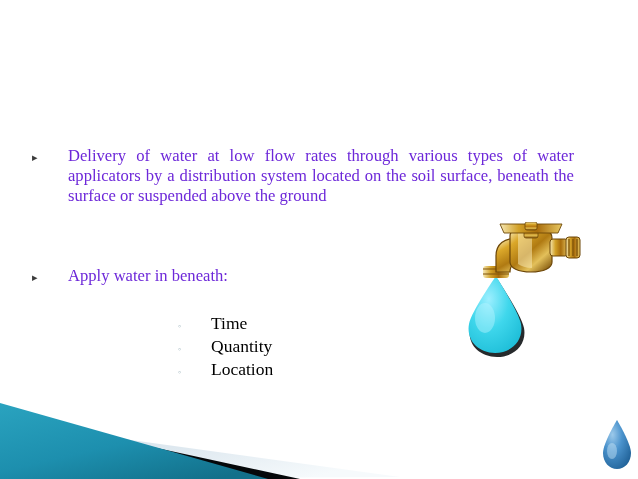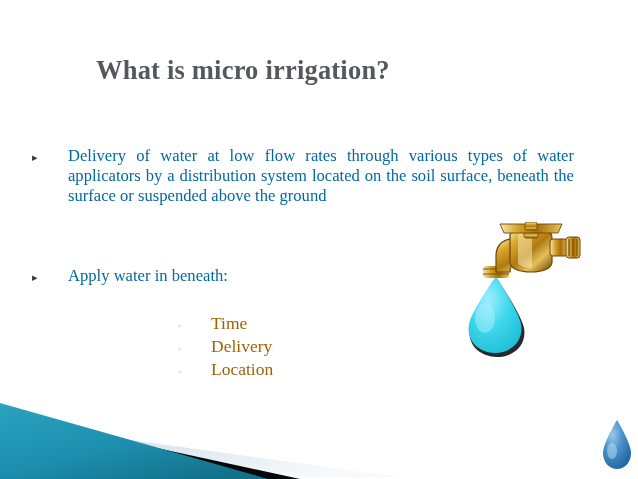--- a/index.html
+++ b/index.html
@@ -45,21 +45,21 @@
     font-size: 11px;
     line-height: 20px;
     text-align: left;
     padding-top: 1px;
   }
   .bullet-body {
     flex: 1 1 auto;
     font-family: "Liberation Serif", "DejaVu Serif", serif;
     font-size: 16.6px;
     line-height: 20.2px;
-    color: #0369a1;
+    color: #6d28d9;
     text-align: justify;
     text-justify: inter-word;
   }
 
   #para1 {
     left: 32px;
     top: 146px;
     width: 542px;
   }
   #para1 .bullet-tri { margin-right: 18px; }
@@ -89,21 +89,21 @@
   .sub-marker {
     flex: 0 0 33px;
     font-size: 9px;
     color: #9fb5bd;
     line-height: 23px;
   }
   .sub-label {
     font-family: "Liberation Serif", "DejaVu Serif", serif;
     font-size: 17.5px;
     line-height: 23px;
-    color: #a16207;
+    color: #000000;
   }
 
   
   #faucet-art {
     position: absolute;
     left: 452px;
     top: 222px;
     width: 140px;
     height: 150px;
   }
@@ -125,40 +125,39 @@
     top: 419px;
     width: 34px;
     height: 52px;
   }
 </style>
 </head>
 <body>
 
 <div id="slide">
 
-  <div id="slide-title">What is micro irrigation?</div>
 
   <div class="body-block" id="para1">
     <span class="bullet-tri">▸</span>
     <span class="bullet-body">Delivery of water at low flow rates through various types of water applicators by a distribution system located on the soil surface, beneath the surface or suspended above the ground</span>
   </div>
 
   <div class="body-block" id="para2">
     <span class="bullet-tri">▸</span>
     <span class="bullet-body">Apply water in beneath:</span>
   </div>
 
   <ul id="sublist">
     <li class="sub-item">
       <span class="sub-marker">◦</span>
       <span class="sub-label">Time</span>
     </li>
     <li class="sub-item">
       <span class="sub-marker">◦</span>
-      <span class="sub-label">Delivery</span>
+      <span class="sub-label">Quantity</span>
     </li>
     <li class="sub-item">
       <span class="sub-marker">◦</span>
       <span class="sub-label">Location</span>
     </li>
   </ul>
 
   <svg id="faucet-art" viewBox="0 0 140 150">
     <defs>
       <linearGradient id="brassV" x1="0" y1="0" x2="0" y2="1">

